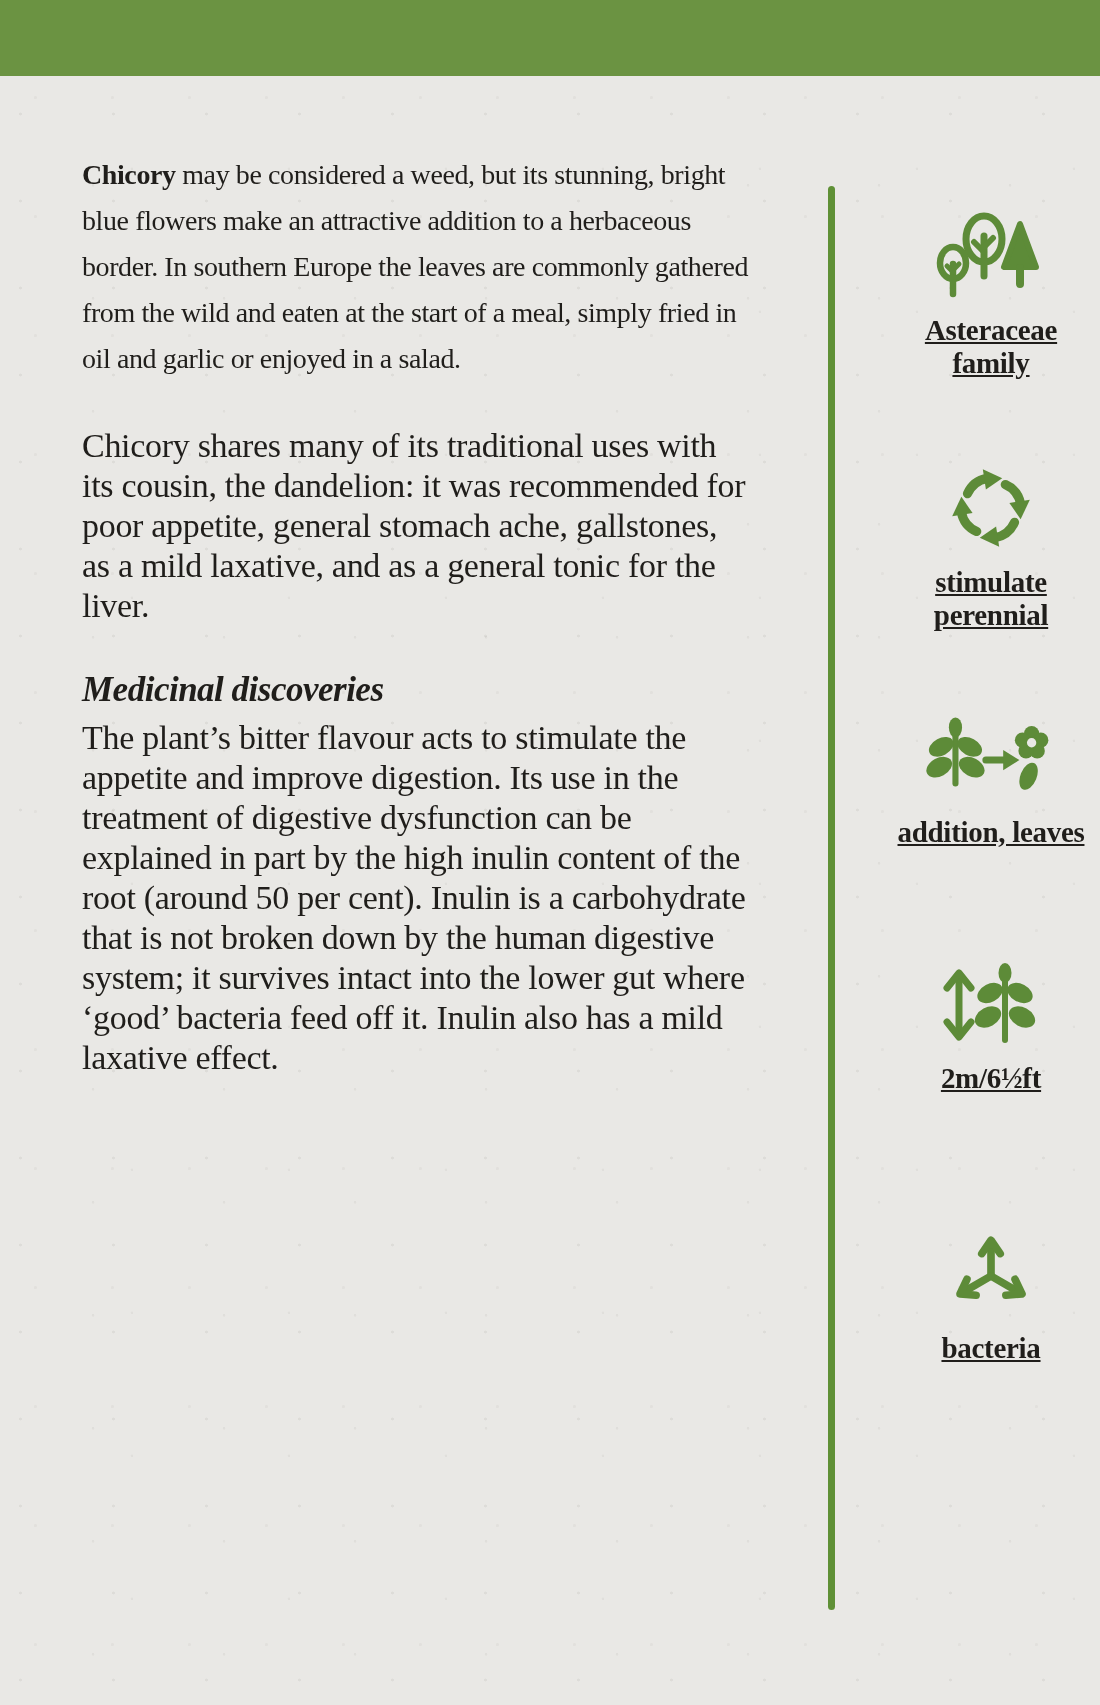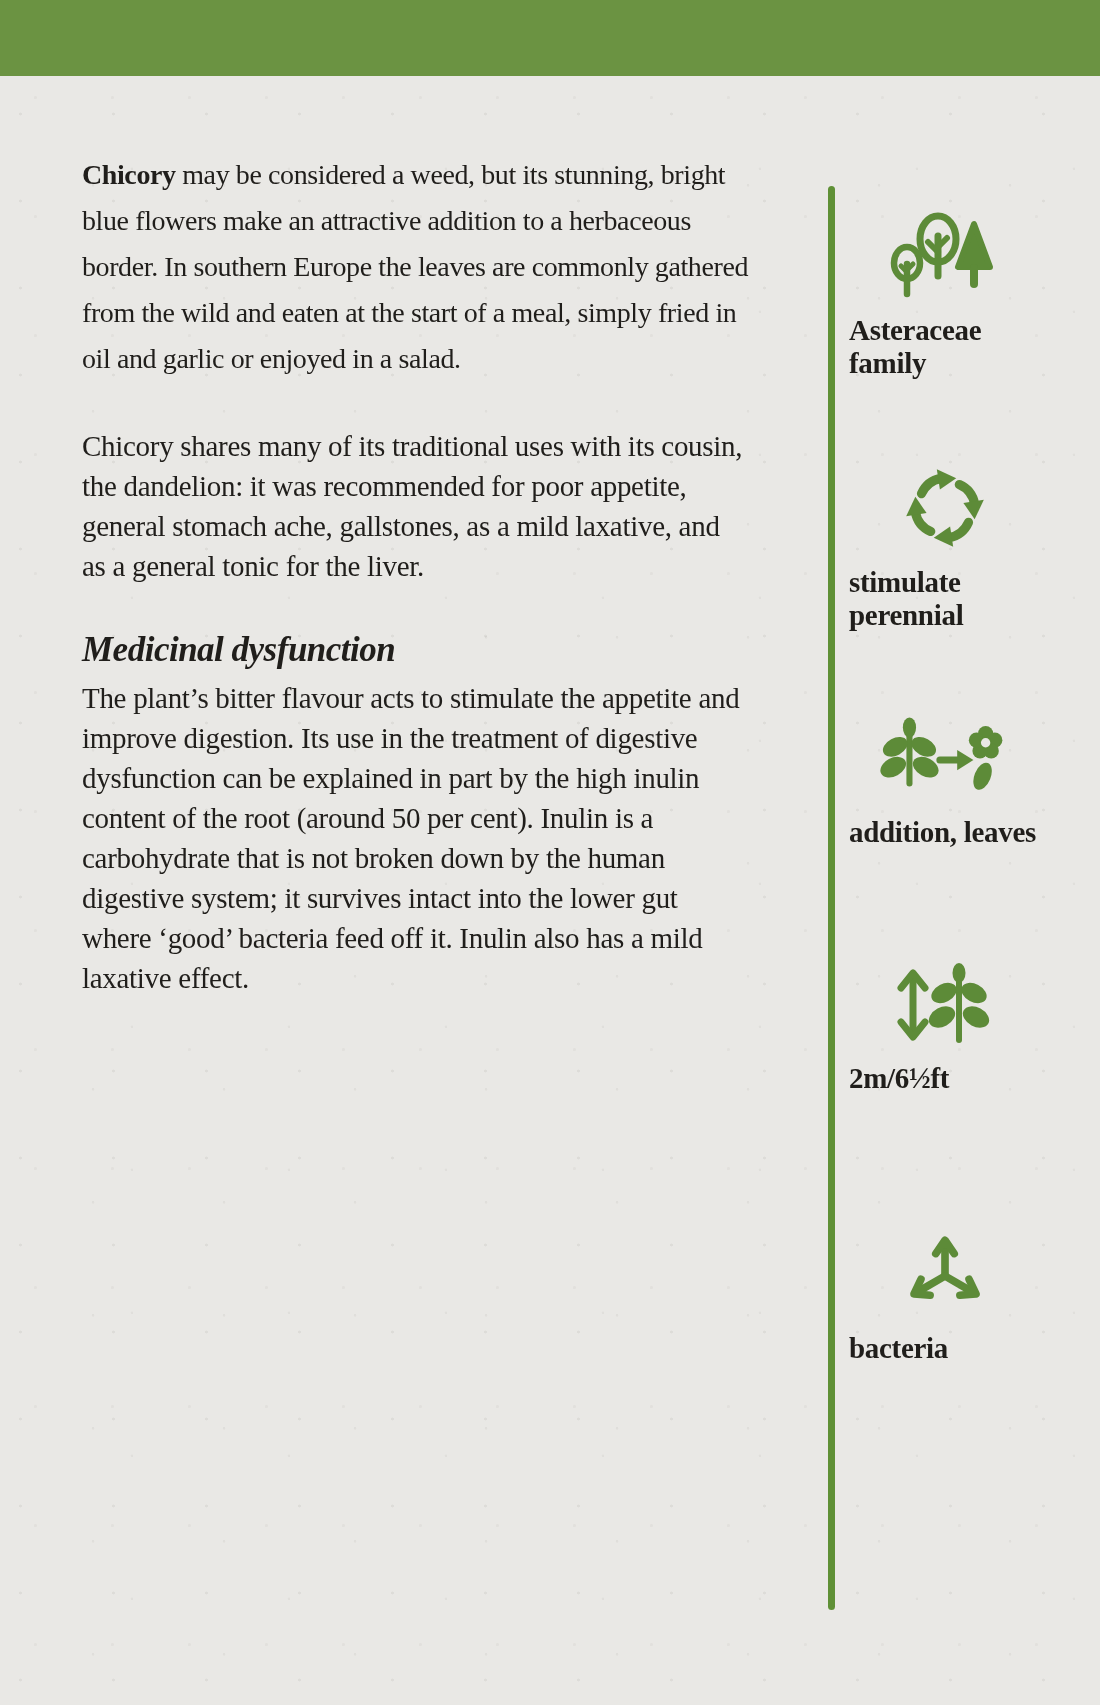--- a/index.html
+++ b/index.html
@@ -25,28 +25,28 @@
   .intro{
     font-size:28px;line-height:46px;letter-spacing:-0.4px;margin:0 0 10px 0;
   }
   .intro .lead{font-weight:bold;}
   .section{margin-top:44px;}
   .section h2{
     font-style:italic;font-weight:bold;letter-spacing:-0.5px;
     font-size:35px;line-height:40px;margin:0 0 8px 0;
   }
   .section p{
-    font-size:29px;line-height:40px;letter-spacing:-0.3px;margin:0;
+    font-size:34px;line-height:40px;letter-spacing:-0.3px;margin:0;
   }
   .divider{
     position:absolute;left:828px;top:186px;width:7px;height:1424px;
     background:#5f9036;border-radius:4px;
   }
   .factbar-item{
-    position:absolute;left:838px;width:214px;
+    position:absolute;left:884px;width:214px;text-align:center;text-decoration:underline;
   }
   .fact-icon{height:92px;display:flex;align-items:center;justify-content:center;}
   .fact-label{
     margin:12px auto 0 auto;width:192px;
     font-weight:bold;font-size:29px;line-height:33px;letter-spacing:-0.3px;
   }
   .fi-1{top:210px;}
   .fi-2{top:462px;}
   .fi-3{top:712px;}
   .fi-4{top:962px;}
@@ -60,21 +60,21 @@
 <div class="header-bar"></div>
 
 <div class="main-col">
   <p class="intro"><span class="lead">Chicory</span><span> may be considered a weed, but its stunning, bright blue flowers make an attractive addition to a herbaceous border. In southern Europe the leaves are commonly gathered from the wild and eaten at the start of a meal, simply fried in oil and garlic or enjoyed in a salad.</span></p>
 
   <div class="section">
     <p>Chicory shares many of its traditional uses with its cousin, the dandelion: it was recommended for poor appetite, general stomach ache, gallstones, as a mild laxative, and as a general tonic for the liver.</p>
   </div>
 
   <div class="section">
-    <h2>Medicinal dysfunction</h2>
+    <h2>Medicinal discoveries</h2>
     <p>The plant’s bitter flavour acts to stimulate the appetite and improve digestion. Its use in the treatment of digestive dysfunction can be explained in part by the high inulin content of the root (around 50 per cent). Inulin is a carbohydrate that is not broken down by the human digestive system; it survives intact into the lower gut where ‘good’ bacteria feed off it. Inulin also has a mild laxative effect.</p>
   </div>
 
 </div>
 
 <div class="divider"></div>
 
 <div class="factbar-item fi-1">
   <div class="fact-icon">
     <svg width="112" height="92" viewBox="0 0 110 92" fill="none">

